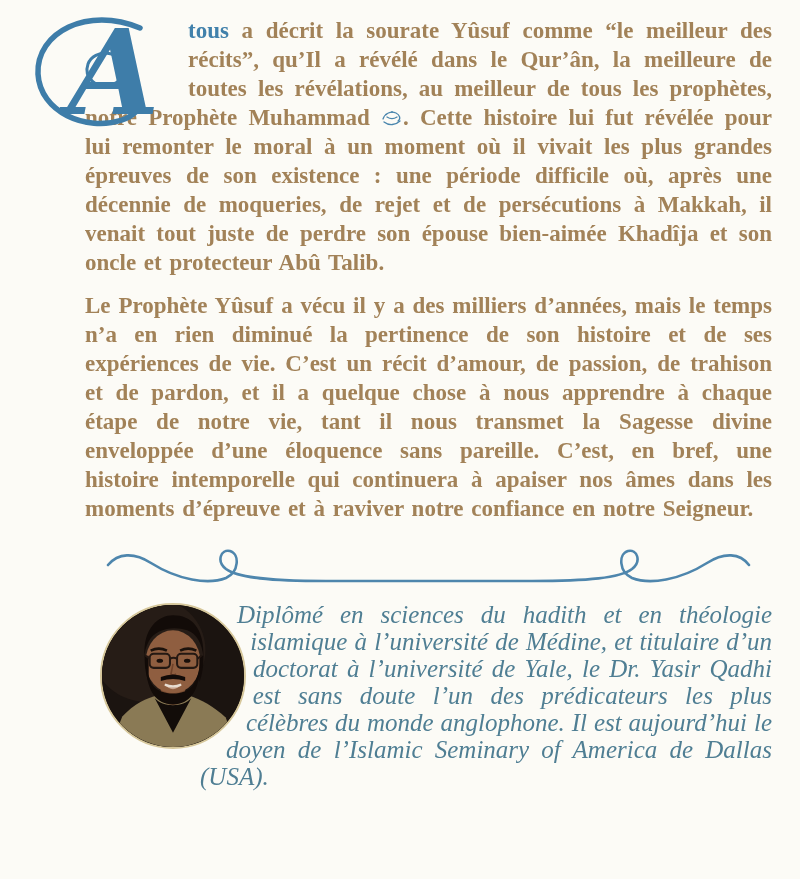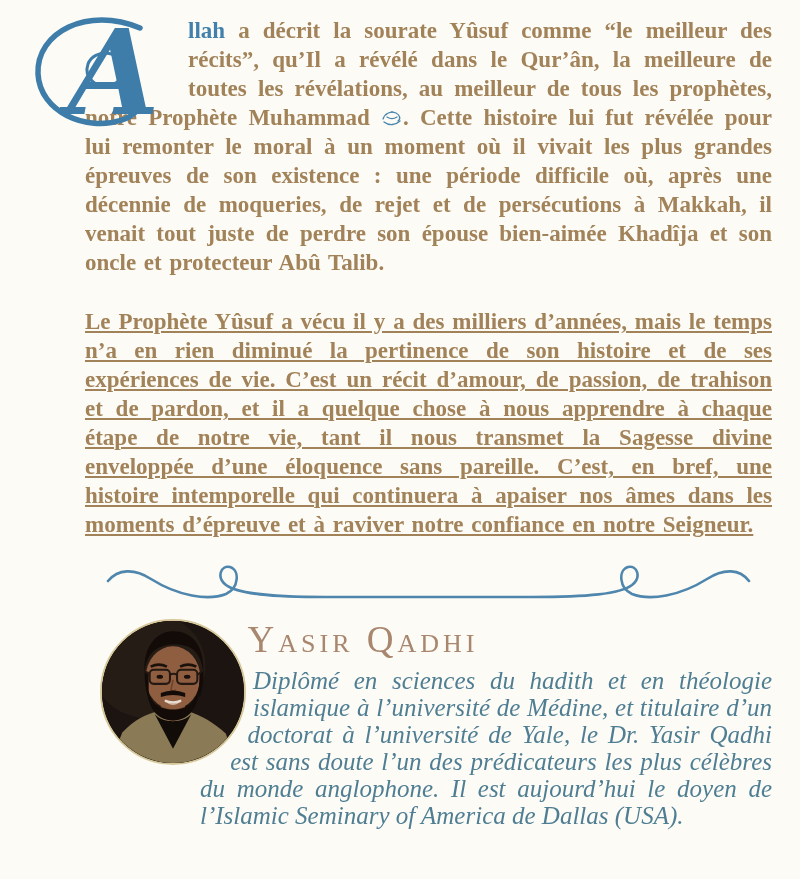--- a/index.html
+++ b/index.html
@@ -18,21 +18,21 @@
   .para{
     margin:0;
     color:#a28258;
     font-size:23px;
     font-weight:700;
     line-height:29px;
     text-align:justify;
     word-spacing:2px;
   }
   .para1{position:relative;}
-  .para2{margin-top:30px;text-decoration:underline;}
+  .para2{margin-top:14px;}
   .blue-lead{color:#4181ab;font-weight:700;}
   .dc-spacer{float:left;width:103px;height:87px;}
   .dropcap{
     position:absolute;left:-57px;top:-8px;
     width:152px;height:128px;
     pointer-events:none;
   }
   .pbuh{
     display:inline-block;
     width:22px;height:18px;
@@ -89,21 +89,21 @@
     <span class="dropcap">
       <svg width="152" height="128" viewBox="0 0 152 128" aria-hidden="true">
         <g fill="none" stroke="#3e7da9" stroke-linecap="round">
           <path d="M112 20 C 60 -2 8 24 10 66 C 12 104 58 124 94 112 C 106 108 112 101 113 92" stroke-width="5.5"></path>
           <path d="M95 60 C 94 42 66 40 60 56 C 55 70 70 82 84 77 C 92 74 95 68 95 61" stroke-width="3"></path>
         </g>
         <text x="40" y="106" font-family="'DejaVu Serif', serif" font-style="italic" font-size="118" fill="#3e7da9">A</text>
       </svg>
     </span>
     <span class="dc-spacer"></span>
-    <span class="blue-lead">llah</span><span> a décrit la sourate Yûsuf comme “le meilleur des récits”, qu’Il a révélé dans le Qur’ân, la meilleure de toutes les révélations, au meilleur de tous les prophètes, notre Prophète Muhammad </span><span class="pbuh"><svg width="22" height="18" viewBox="0 0 22 18" aria-hidden="true">
+    <span class="blue-lead">tous</span><span> a décrit la sourate Yûsuf comme “le meilleur des récits”, qu’Il a révélé dans le Qur’ân, la meilleure de toutes les révélations, au meilleur de tous les prophètes, notre Prophète Muhammad </span><span class="pbuh"><svg width="22" height="18" viewBox="0 0 22 18" aria-hidden="true">
         <g fill="none" stroke="#4a86ad" stroke-width="1.3" stroke-linecap="round">
           <path d="M2 10 C4 4 10 2 15 4 C19 6 20 10 17 12"></path>
           <path d="M3 13 C8 17 15 16 19 12"></path>
           <path d="M6 8 C9 10 13 10 16 8"></path>
         </g>
         <circle cx="11" cy="3" r="0.9" fill="#4a86ad"></circle>
         <circle cx="5" cy="5.5" r="0.8" fill="#4a86ad"></circle>
       </svg></span><span>. Cette histoire lui fut révélée pour lui remonter le moral à un moment où il vivait les plus grandes épreuves de son existence : une période difficile où, après une décennie de moqueries, de rejet et de persécutions à Makkah, il venait tout juste de perdre son épouse bien-aimée Khadîja et son oncle et protecteur Abû Talib.</span>
   </p>
 
@@ -151,17 +151,16 @@
           <path d="M43 54 C43 86 54 98 70 98 C86 98 97 86 97 54 C95 74 90 82 82 85 C74 88 66 88 58 85 C50 82 45 74 43 54 Z" fill="#120b08"></path>
 
           <path d="M58 71 Q70 66 82 71 L82 75 Q70 71 58 75 Z" fill="#120b08"></path>
 
           <path d="M61 78 Q70 84 79 78 Q70 88 61 78 Z" fill="#caa58f"></path>
           <path d="M62 78.5 Q70 82 78 78.5" stroke="#e8ddd2" stroke-width="2.2" fill="none"></path>
         </svg>
       </div>
     </div>
 
-    <h2 class="author-name">Yasir Qadhi</h2>
     <p class="author-bio">Diplômé en sciences du hadith et en théologie islamique à l’université de Médine, et titulaire d’un doctorat à l’université de Yale, le Dr. Yasir Qadhi est sans doute l’un des prédicateurs les plus célèbres du monde anglophone. Il est aujourd’hui le doyen de l’Islamic Seminary of America de Dallas (USA).</p>
   </div>
 
 </div>
 
 </body></html>

